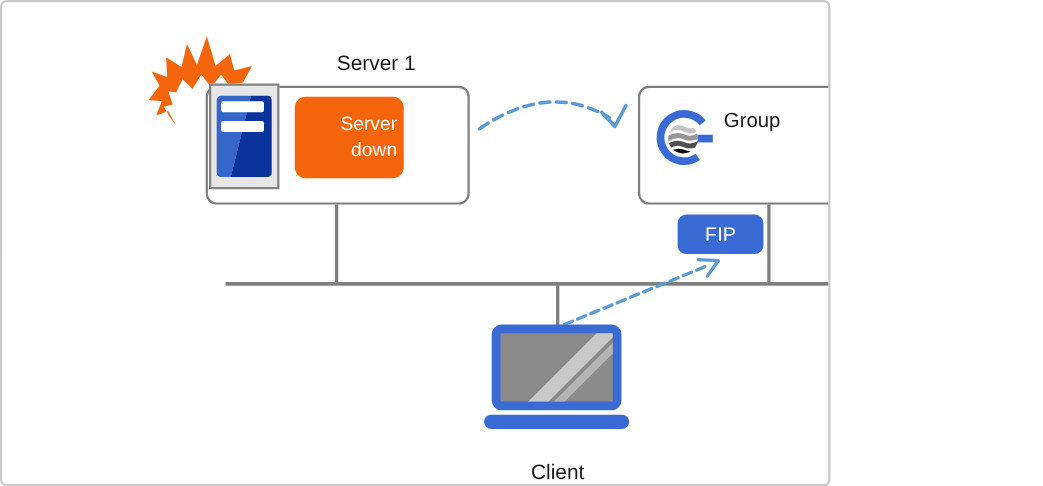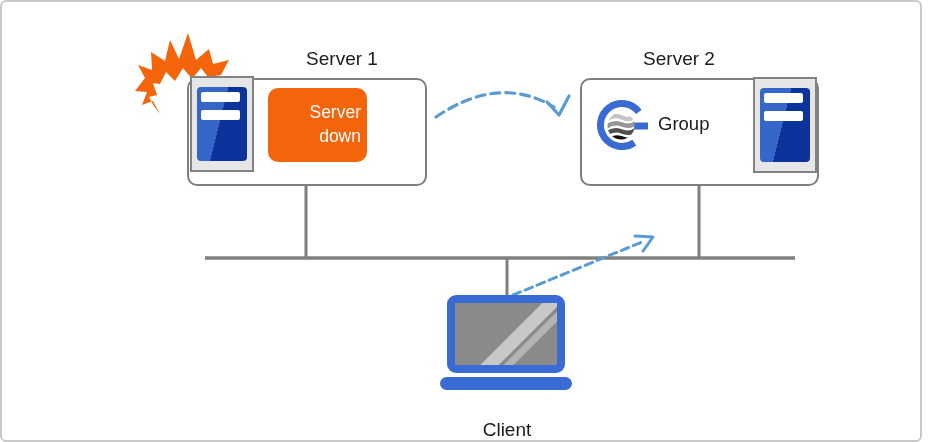--- a/index.html
+++ b/index.html
@@ -8,21 +8,21 @@
     --server-blue-dark:#0C339C;
     --arrow-blue:#5B9BD5;
     --alert-orange:#F4640B;
     --line-gray:#7F7F7F;
     --frame-gray:#E7E6E6;
     --screen-gray:#8A8A8A;
     --text-black:#1A1A1A;
   }
   html,body{margin:0;padding:0;background:#fff;}
   .stage{
-    position:relative;width:922px;height:442px;box-sizing:border-box;
+    position:relative;width:755px;height:442px;box-sizing:border-box;
     background:#fff;border:2px solid #C9C9C9;border-radius:6px;overflow:hidden;
     font-family:"Liberation Sans",sans-serif;color:var(--text-black);
   }
   svg.layer{position:absolute;left:0;top:0;z-index:1;}
   .label{position:absolute;text-align:center;font-size:19px;z-index:5;}
   .server-box{
     position:absolute;background:#fff;border:2.5px solid var(--line-gray);
     border-radius:10px;box-sizing:border-box;z-index:2;
   }
   #server1-box{left:185px;top:76px;width:240px;height:108px;}
@@ -44,21 +44,21 @@
     background:var(--alert-orange);border-radius:10px;color:#fff;font-size:17.5px;
     display:flex;align-items:center;justify-content:center;text-align:right;
     line-height:1.35;padding:0 6px;box-sizing:border-box;
   }
   .fip-badge{
     position:absolute;left:614px;top:193px;width:78px;height:36px;z-index:5;
     background:var(--accent-blue);border-radius:8px;color:#fff;font-size:18px;
     display:flex;align-items:center;justify-content:center;
   }
   .group-logo{position:absolute;left:592px;top:95px;z-index:5;}
-  .group-label{position:absolute;left:656px;top:111px;font-size:18.5px;z-index:5;}
+  .group-label{position:absolute;left:656px;top:96px;font-size:18.5px;z-index:5;}
   .laptop{position:absolute;left:445px;top:293px;z-index:5;}
   .laptop-screen-outer{
     width:118px;height:78px;background:var(--accent-blue);border-radius:9px;
     padding:8px;box-sizing:border-box;
   }
   .laptop-screen{
     width:100%;height:100%;background:var(--screen-gray);position:relative;overflow:hidden;
   }
   .shine{position:absolute;bottom:-25px;height:110px;transform:rotate(45deg);background:#C8C8C8;}
   .shine.a{left:58px;width:13px;}
@@ -93,21 +93,20 @@
   <div class="server-box" id="server1-box"></div>
   <div class="server-icon" id="server1-icon">
     <div class="srv-body">
       <div class="srv-slot s1"></div>
       <div class="srv-slot s2"></div>
     </div>
   </div>
   <div class="status-badge">Server down</div>
 
 
-  <div class="label" style="left:592px;top:46px;width:170px;">Server 2</div>
   <div class="server-box" id="server2-box"></div>
   <div class="server-icon" id="server2-icon">
     <div class="srv-body">
       <div class="srv-slot s1"></div>
       <div class="srv-slot s2"></div>
     </div>
   </div>
   <svg class="group-logo" width="56" height="56" viewBox="0 0 56 56">
     <path d="M44.9,14.8 A21.5,21.5 0 1 0 40.3,45.6" fill="none" stroke="var(--accent-blue)" stroke-width="7"></path>
     <rect x="36" y="25.5" width="18" height="7" fill="var(--accent-blue)"></rect>
@@ -117,20 +116,21 @@
     <g clip-path="url(#sph)">
       <circle cx="27" cy="29" r="13.5" fill="#fff"></circle>
       <path d="M12 23 q8 -6.5 16 -2.5 t16 -3" stroke="#C4C4C4" stroke-width="4.5" fill="none"></path>
       <path d="M12 30 q8 -6 16 -2.5 t16 -3" stroke="#969696" stroke-width="4.5" fill="none"></path>
       <path d="M12 37 q8 -6 16 -2.5 t16 -3" stroke="#4F4F4F" stroke-width="4.5" fill="none"></path>
       <path d="M13 44.5 q8 -6 16 -2.5 t16 -3" stroke="#0E0E0E" stroke-width="5" fill="none"></path>
     </g>
   </svg>
   <div class="group-label">Group</div>
 
+  <div class="fip-badge">FIP</div>
 
   <div class="laptop">
     <div class="laptop-screen-outer">
       <div class="laptop-screen">
         <div class="shine a"></div>
         <div class="shine b"></div>
       </div>
     </div>
     <div class="laptop-base"></div>
   </div>

